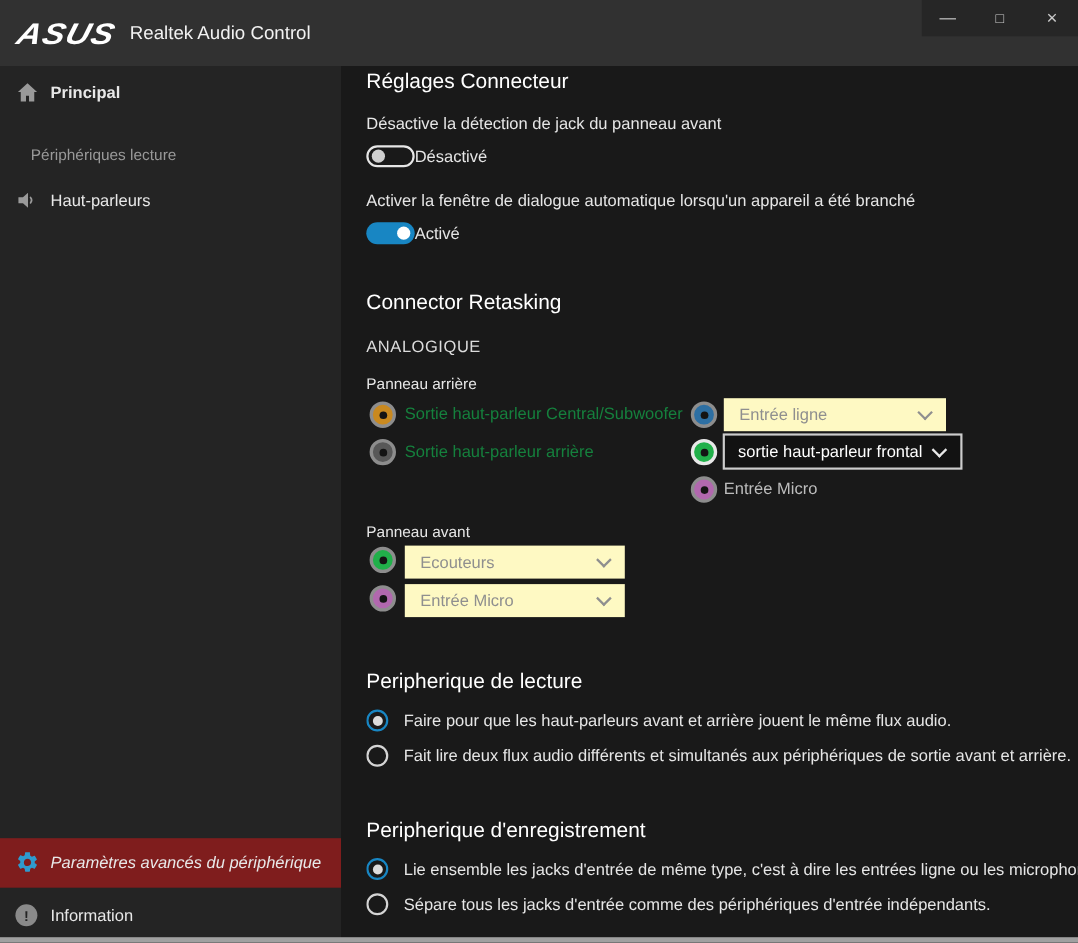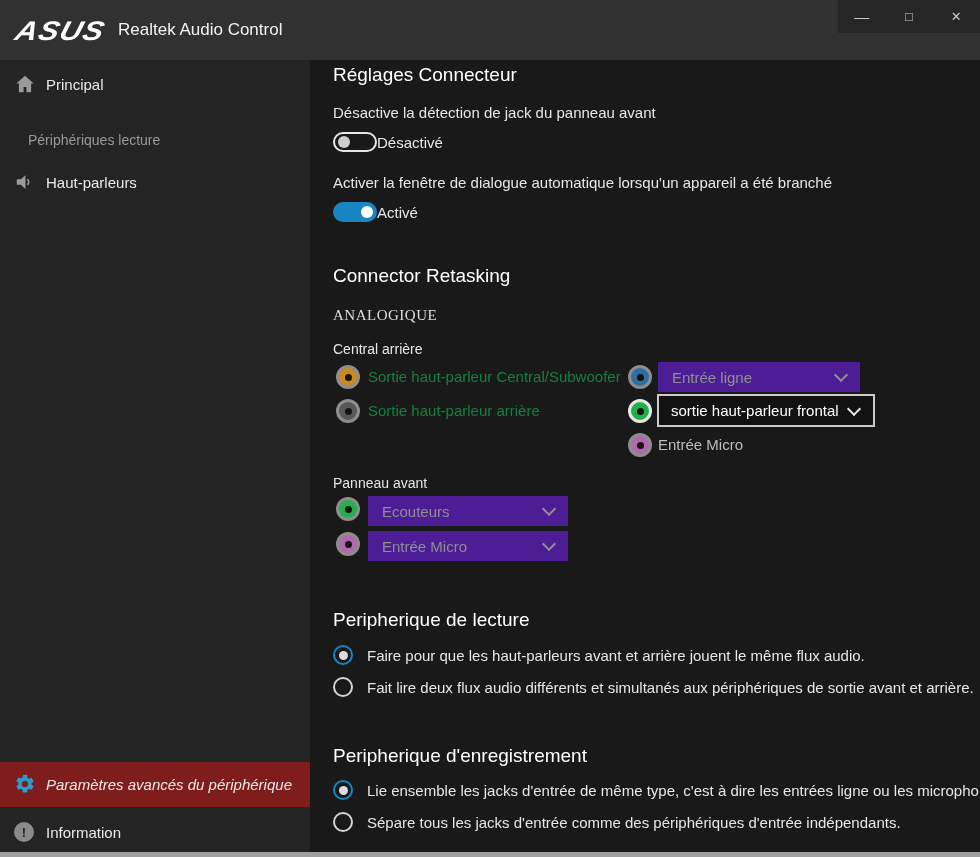--- a/index.html
+++ b/index.html
@@ -23,21 +23,21 @@
   .side-item .lbl { position:absolute; left:46px; top:0; line-height:45px; white-space:nowrap; }
   .side-section { position:absolute; left:12px; top:72px; color:#999999; font-size:14px;margin-left:16px; }
   .info-circle { position:absolute; left:14px; top:12px; width:20px; height:20px; border-radius:50%;
                  background:#8a8a8a; color:#242424; font-weight:bold; font-size:13px;
                  display:flex; align-items:center; justify-content:center; }
 
   
   .content { position:absolute; left:310px; top:60px; width:670px; height:797px; background:#191919; overflow:hidden; }
   .h1 { position:absolute; left:23px; color:#ffffff; font-size:19px; white-space:nowrap; }
   .body-label { position:absolute; left:23px; color:#e6e6e6; font-size:15px; white-space:nowrap; }
-  .sub-label { position:absolute; left:23px; color:#dcdcdc; font-size:15px; letter-spacing:0.5px;font-family:Liberation Serif, serif; }
+  .sub-label { position:absolute; left:23px; color:#dcdcdc; font-size:15px; letter-spacing:0.5px; }
   .panel-label { position:absolute; left:23px; color:#e6e6e6; font-size:14px; }
 
   
   .toggle-row { position:absolute; left:23px; height:22px; display:flex; align-items:center; }
   .toggle { width:44px; height:20px; border-radius:11px; position:relative; box-sizing:border-box; }
   .toggle[data-on="false"] { border:2px solid #e6e6e6; background:transparent; }
   .toggle[data-on="false"] .knob { position:absolute; left:3px; top:2px; width:12px; height:12px; border-radius:50%; background:#cfcfcf; }
   .toggle[data-on="true"] { background:#1886c3; }
   .toggle[data-on="true"] .knob { position:absolute; right:4px; top:4px; width:12px; height:12px; border-radius:50%; background:#ffffff; }
   .state-label { color:#e6e6e6; font-size:15px; }
@@ -51,21 +51,21 @@
   .jack[data-jack="blue"]   { background:#2d6fa3; }
   .jack[data-jack="gray"]   { background:#585858; }
   .jack[data-jack="green"]  { background:#21b04a; }
   .jack[data-jack="pink"]   { background:#b168ae; }
   .jack.active { border-color:#e8e8e8; }
   .jlabel { position:absolute; top:4px; font-size:15px; color:#15803d; white-space:nowrap; }
   .jlabel.light { color:#bdbdbd; }
 
   
   .dd { position:absolute; box-sizing:border-box; display:flex; align-items:center; font-size:15px; white-space:nowrap; }
-  .dd.disabled { background:#4c1d95; color:#8f8f8f; height:30px; top:-2px; padding:0 14px; }
+  .dd.disabled { background:#fef9c3; color:#8f8f8f; height:30px; top:-2px; padding:0 14px; }
   .dd.active { background:#121212; border:2px solid #cccccc; color:#ffffff; height:33px; top:-4px; padding:0 12px; }
   .chev { position:absolute; right:14px; top:50%; width:8px; height:8px;
           border-right:2px solid #8f8f8f; border-bottom:2px solid #8f8f8f;
           transform:translateY(-70%) rotate(45deg); }
   .dd.active .chev { border-color:#e8e8e8; }
 
   
   .orow { position:absolute; left:23px; width:647px; height:22px; display:flex; align-items:center; gap:14px;
           white-space:nowrap; overflow:hidden; }
   .radio { flex:0 0 auto; width:20px; height:20px; border-radius:50%; box-sizing:border-box; position:relative; }
@@ -87,21 +87,21 @@
     <div class="apptitle">Realtek Audio Control</div>
     <div class="wincontrols">
       <div class="winbtn min">—</div>
       <div class="winbtn">□</div>
       <div class="winbtn">✕</div>
     </div>
   </div>
 
   <div class="sidebar">
 
-    <div class="side-item" style="top:2px;">
+    <div class="side-item" style="top:2px;font-weight:bold;">
       <svg class="icn" viewBox="0 0 24 24">
         <path d="M12 3 2.5 11.5h2.8V21h5.2v-5.6h3v5.6h5.2v-9.5h2.8z" fill="#9a9a9a"></path>
       </svg>
       <span class="lbl">Principal</span>
     </div>
 
     <div class="side-section">Périphériques lecture</div>
 
     <div class="side-item" style="top:100px;">
       <svg class="icn" viewBox="0 0 24 24">
@@ -140,21 +140,21 @@
     <div class="body-label" style="top:114px;">Activer la fenêtre de dialogue automatique lorsqu'un appareil a été branché</div>
     <div class="toggle-row" style="top:141px;">
       <div class="toggle" data-on="true">
           <span class="knob"></span>
         </div>
       <span class="state-label">Activé</span>
     </div>
 
     <div class="h1" style="top:205px;">Connector Retasking</div>
     <div class="sub-label" style="top:247px;">ANALOGIQUE</div>
-    <div class="panel-label" style="top:281px;">Central arrière</div>
+    <div class="panel-label" style="top:281px;">Panneau arrière</div>
 
     <div class="jrow" style="top:304px;">
       <span class="jack" style="left:26px;" data-jack="orange"></span>
       <span class="jlabel" style="left:58px;">Sortie haut-parleur Central/Subwoofer</span>
       <span class="jack" style="left:318px;" data-jack="blue"></span>
       <div class="dd disabled" style="left:348px; width:202px;">
         <span>Entrée ligne</span>
         <span class="chev"></span>
       </div>
     </div>

